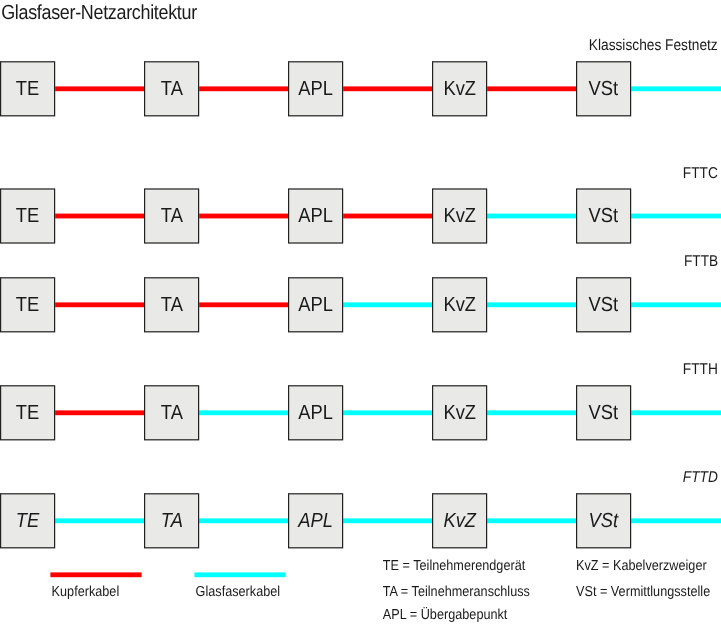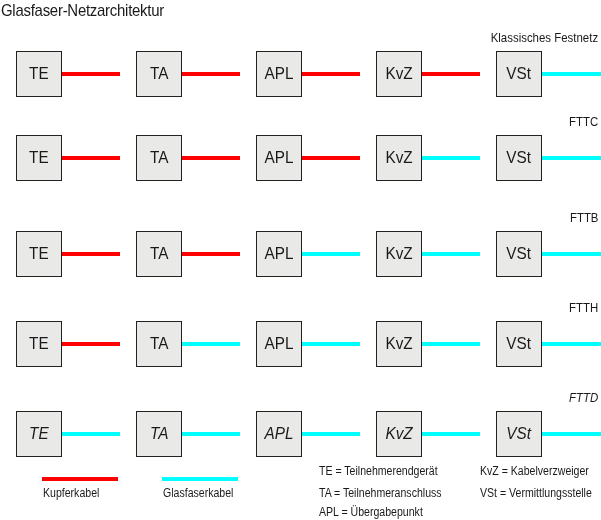--- a/index.html
+++ b/index.html
@@ -3,21 +3,21 @@
 <meta charset="utf-8">
 <style>
   html, body { margin:0; padding:0; background:#ffffff; }
   body { width:601px; height:520px; position:relative; overflow:hidden;
          font-family:"Liberation Sans", sans-serif; color:#1a1a1a; }
   .title { position:absolute; left:1px; top:1px; font-size:17px; letter-spacing:-0.3px; transform:scaleX(0.88); transform-origin:left top; white-space:nowrap; }
   .row { position:absolute; left:0; width:601px; height:46px; }
   .seg { position:absolute; top:21px; height:4px; }
   .box { position:absolute; top:0; width:44px; height:44px; background:#e9eae8;
          border:1px solid #222; display:flex; align-items:center; justify-content:center;
-         font-size:17px; box-sizing:content-box;margin-left:16px; }
+         font-size:17px; box-sizing:content-box; }
   .box span { transform:scaleX(0.9); display:inline-block; }
   .rlabel { position:absolute; right:3px; font-size:13px; white-space:nowrap; transform:scaleX(0.88); transform-origin:right top; }
   .legline { position:absolute; height:4px; }
   .legtxt { position:absolute; font-size:12px; white-space:nowrap; transform:scaleX(0.88); transform-origin:left top; }
 </style>
 </head>
 <body>
 
 <div class="title">Glasfaser-Netzarchitektur</div>
 
@@ -38,21 +38,21 @@
       <div class="box" style="left: 240px;">
         <span>APL</span>
       </div>
       <div class="box" style="left: 360px;">
         <span>KvZ</span>
       </div>
       <div class="box" style="left: 480px;">
         <span>VSt</span>
       </div>
     </div>
-    <div class="row" style="top: 135px;">
+    <div class="row" style="top: 157px;">
       <div class="rlabel" style="top: -21px;">FTTC</div>
       <div class="seg" style="left: 45px; width: 75px; background: rgb(255, 0, 0);"></div>
       <div class="seg" style="left: 165px; width: 75px; background: rgb(255, 0, 0);"></div>
       <div class="seg" style="left: 285px; width: 75px; background: rgb(255, 0, 0);"></div>
       <div class="seg" style="left: 405px; width: 75px; background: rgb(0, 255, 255);"></div>
       <div class="seg" style="left: 525px; width: 76px; background: rgb(0, 255, 255);"></div>
       <div class="box" style="left: 0px;">
         <span>TE</span>
       </div>
       <div class="box" style="left: 120px;">

